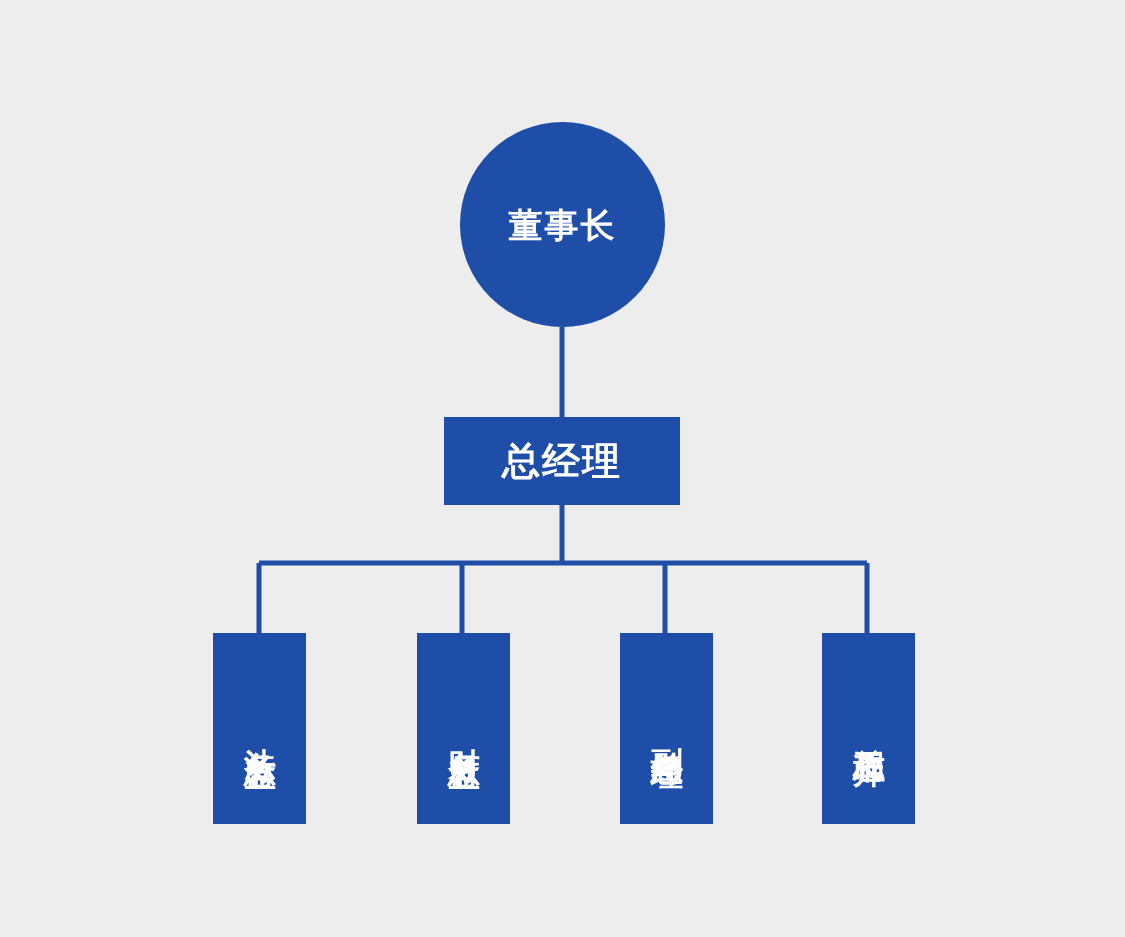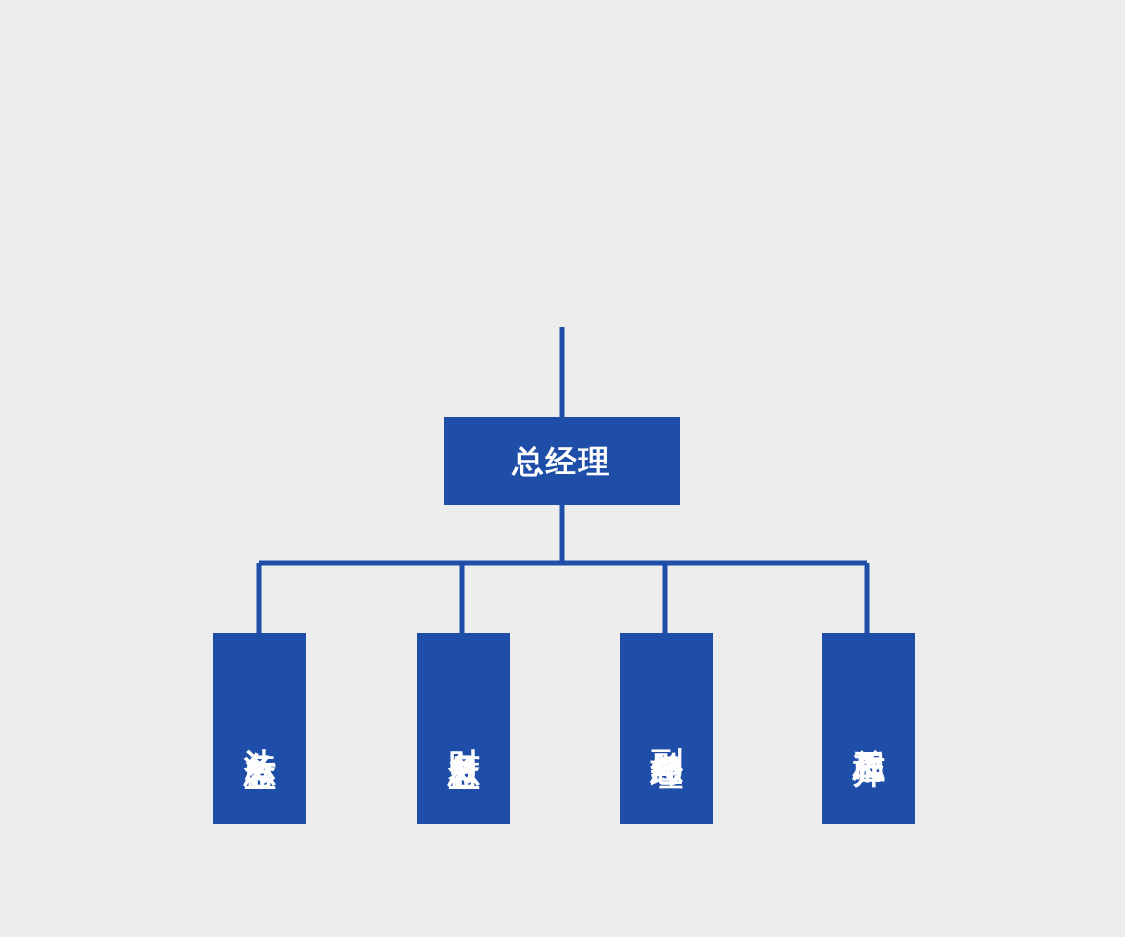--- a/index.html
+++ b/index.html
@@ -54,21 +54,21 @@
     white-space: nowrap;
   }
   
   #node-gm {
     left: 444px;
     top: 417px;
     width: 236px;
     height: 88px;
   }
   #node-gm .node-label {
-    font-size: 31px;
+    font-size: 38px;
     font-weight: 700;
     letter-spacing: 2px;
     line-height: 1;
     white-space: nowrap;
   }
   
   .node-leaf {
     top: 633px;
     width: 93px;
     height: 191px;
@@ -101,20 +101,23 @@
 
       <line x1="259" y1="563" x2="867" y2="563"></line>
 
       <line x1="259" y1="563" x2="259" y2="633"></line>
       <line x1="462" y1="563" x2="462" y2="633"></line>
       <line x1="665" y1="563" x2="665" y2="633"></line>
       <line x1="867" y1="563" x2="867" y2="633"></line>
     </g>
   </svg>
 
+  <div class="node" id="node-chairman">
+    <span class="node-label">董事长</span>
+  </div>
 
   <div class="node" id="node-gm">
     <span class="node-label">总经理</span>
   </div>
 
   <div class="node node-leaf" id="node-legal">
     <span class="node-label">法务总监</span>
   </div>
 
   <div class="node node-leaf" id="node-finance">

